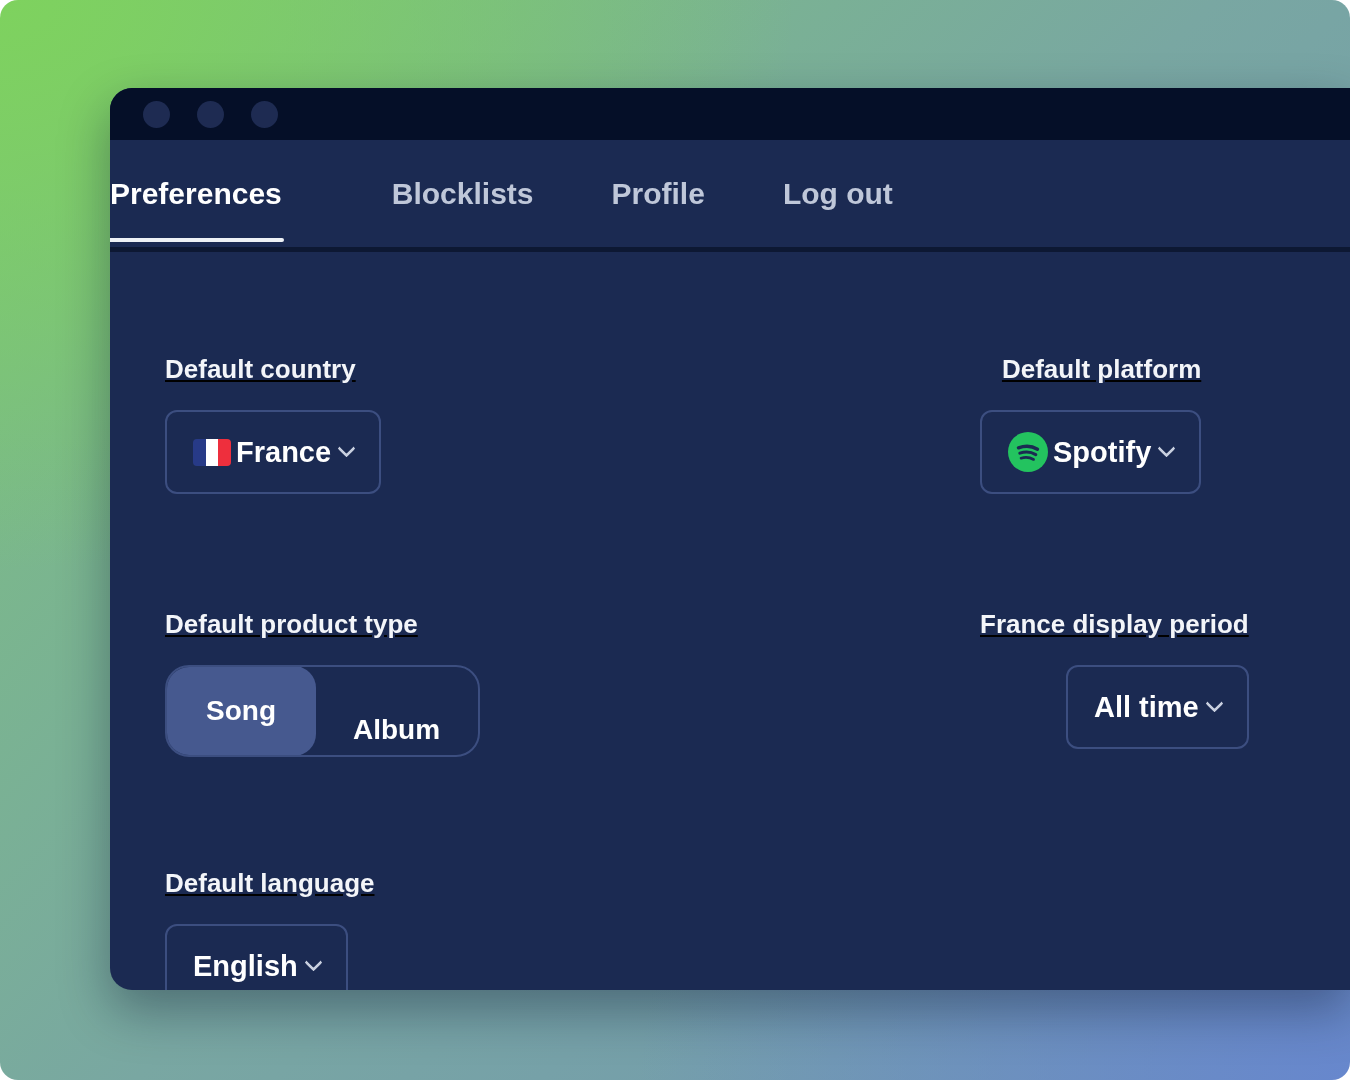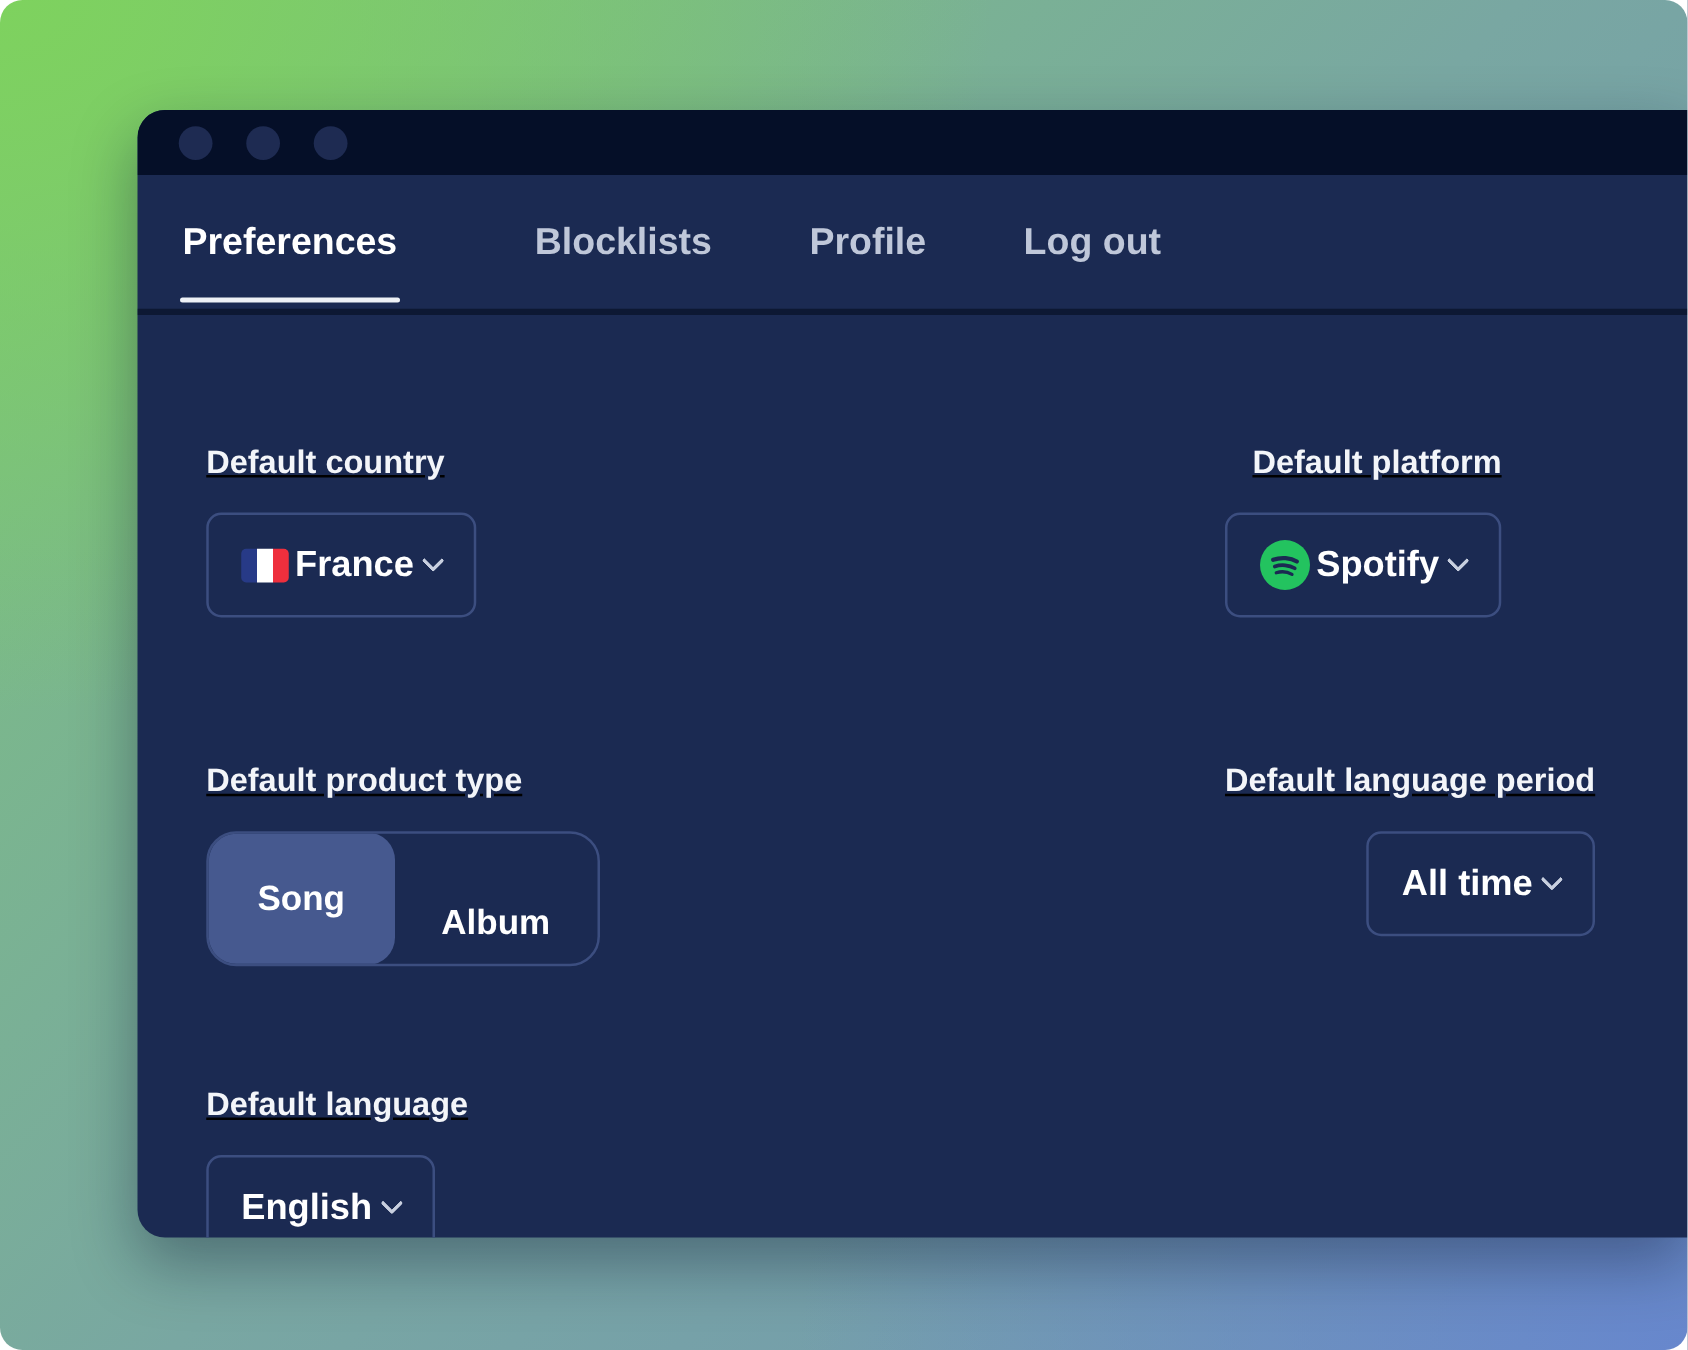--- a/index.html
+++ b/index.html
@@ -39,21 +39,20 @@
     width: 27px; height: 27px;
     border-radius: 50%;
     background: #1e2b52;
   }
 
   .tabbar {
     display: flex;
     align-items: center;
     gap: 78px;
     height: 112px;
-    padding-left: 36px;
     border-bottom: 5px solid #0d1833;
   }
   .tab {
     position: relative;
     height: 100%;
     display: flex;
     align-items: center;
     font-size: 30px;
     font-weight: 700;
     color: #bfc7d9;
@@ -110,21 +109,21 @@
     border-radius: 4px;
     background: linear-gradient(to right,
       #273a87 0 33.4%, #ffffff 33.4% 66.7%, #ee2f3d 66.7% 100%);
     flex: none;
   }
 
   .spotify { flex: none; display: block; }
 
   .toggle {
     margin-top: 24px;
-    height: 108px;
+    height: 92px;
     display: inline-flex;
     align-items: stretch;
     border: 2px solid #3c4e80;
     border-radius: 24px;
     overflow: hidden;
   }
   .segment {
     display: flex;
     align-items: center;
     justify-content: center;
@@ -194,21 +193,21 @@
 
       <div class="group col-left row-2">
         <div class="label">Default product type</div>
         <div class="toggle">
           <div class="segment selected">Song</div>
           <div class="segment">Album</div>
         </div>
       </div>
 
       <div class="group col-right row-2">
-        <div class="label">Default language period</div>
+        <div class="label">France display period</div>
         <div class="control">
           <span>All time</span>
           <span class="chev"></span>
         </div>
       </div>
 
       <div class="group col-left row-3">
         <div class="label">Default language</div>
         <div class="control">
           <span>English</span>

